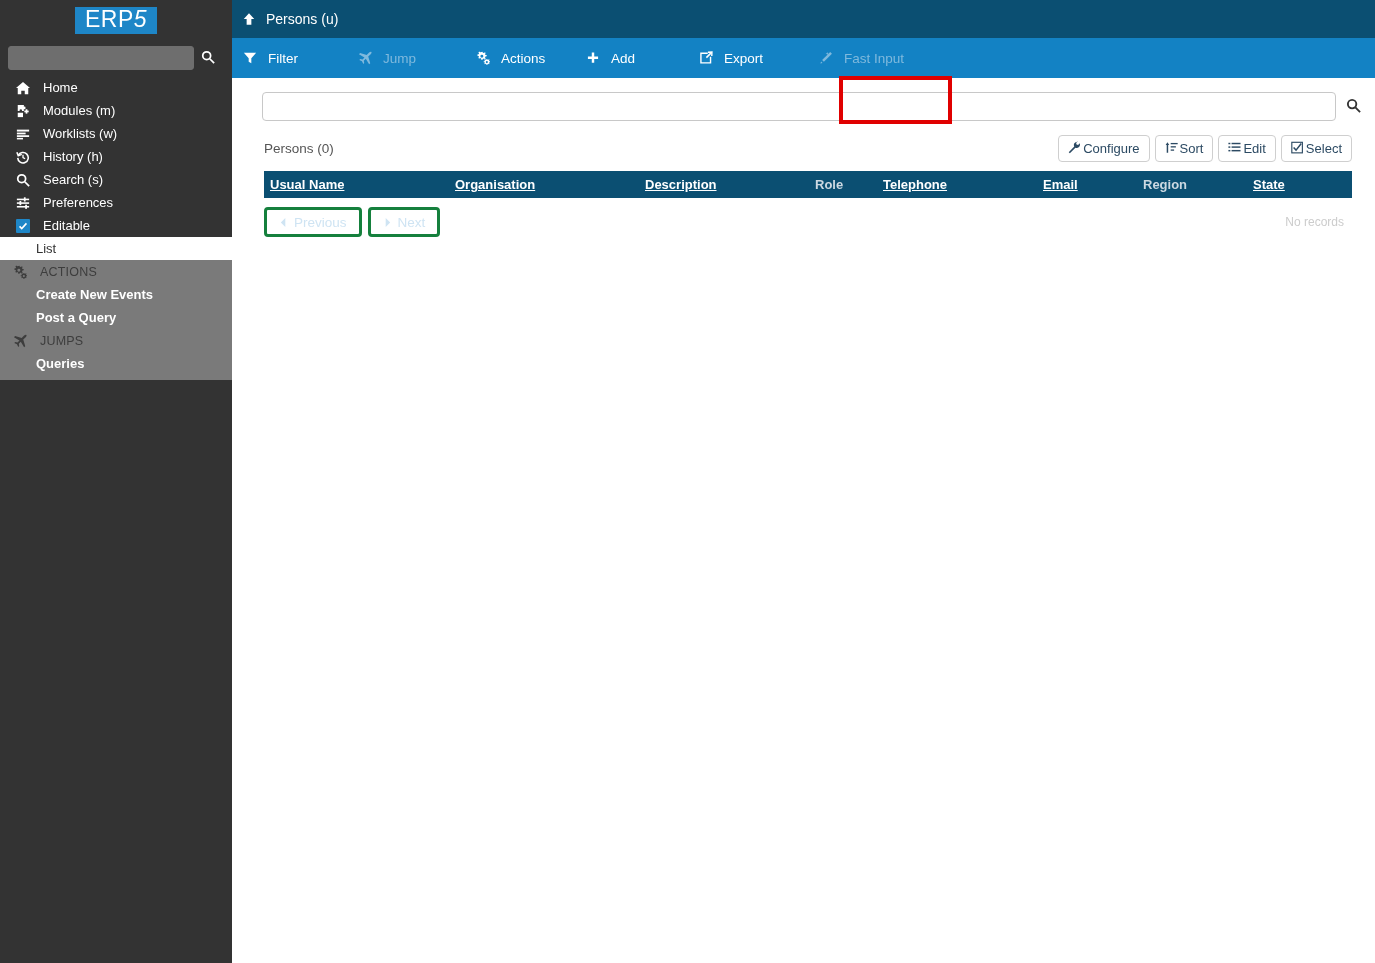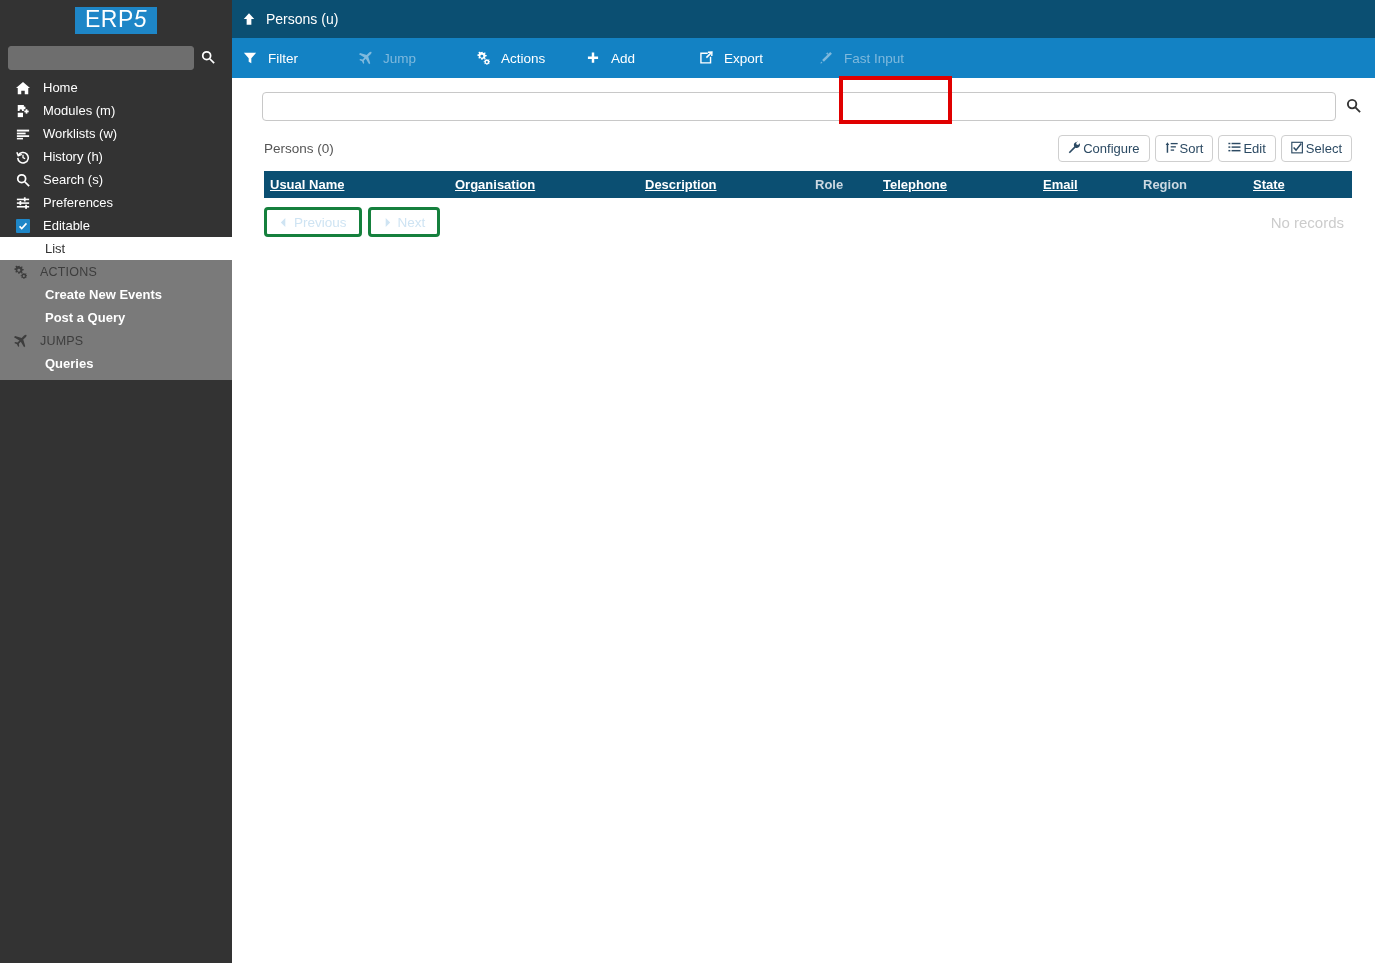--- a/index.html
+++ b/index.html
@@ -93,21 +93,21 @@
     font-size: 12.5px;
     letter-spacing: 0.2px;
   }
   .group-head .nav-icon { color: #3d3d3d; }
   .group-item {
     height: 23px;
     display: flex; align-items: center;
     color: #ffffff;
     font-size: 13px;
     font-weight: bold;
-    padding-left: 45px;
+    padding-left: 36px;
     cursor: pointer;
   }
   .group-item.selected {
     background: #ffffff;
     color: #333333;
     font-weight: normal;
   }
   .group-spacer { height: 5px; }
 
   
@@ -242,21 +242,21 @@
     background: #ffffff;
     color: #cfe4f3;
     font-size: 13.5px;
     display: flex; align-items: center;
     gap: 6px;
     padding: 0 12px;
     cursor: default;
     font-family: "Liberation Sans", sans-serif;
   }
   .pbtn svg { width: 9px; height: 9px; }
-  .norecords { font-size: 15px; color: #cccccc; padding-right: 8px; }
+  .norecords { font-size: 12px; color: #cccccc; padding-right: 8px; }
 </style>
 </head>
 <body>
 
 <div class="app">
 
   <div class="sidebar">
 
     <div class="logo-wrap">
       <div class="logo">

